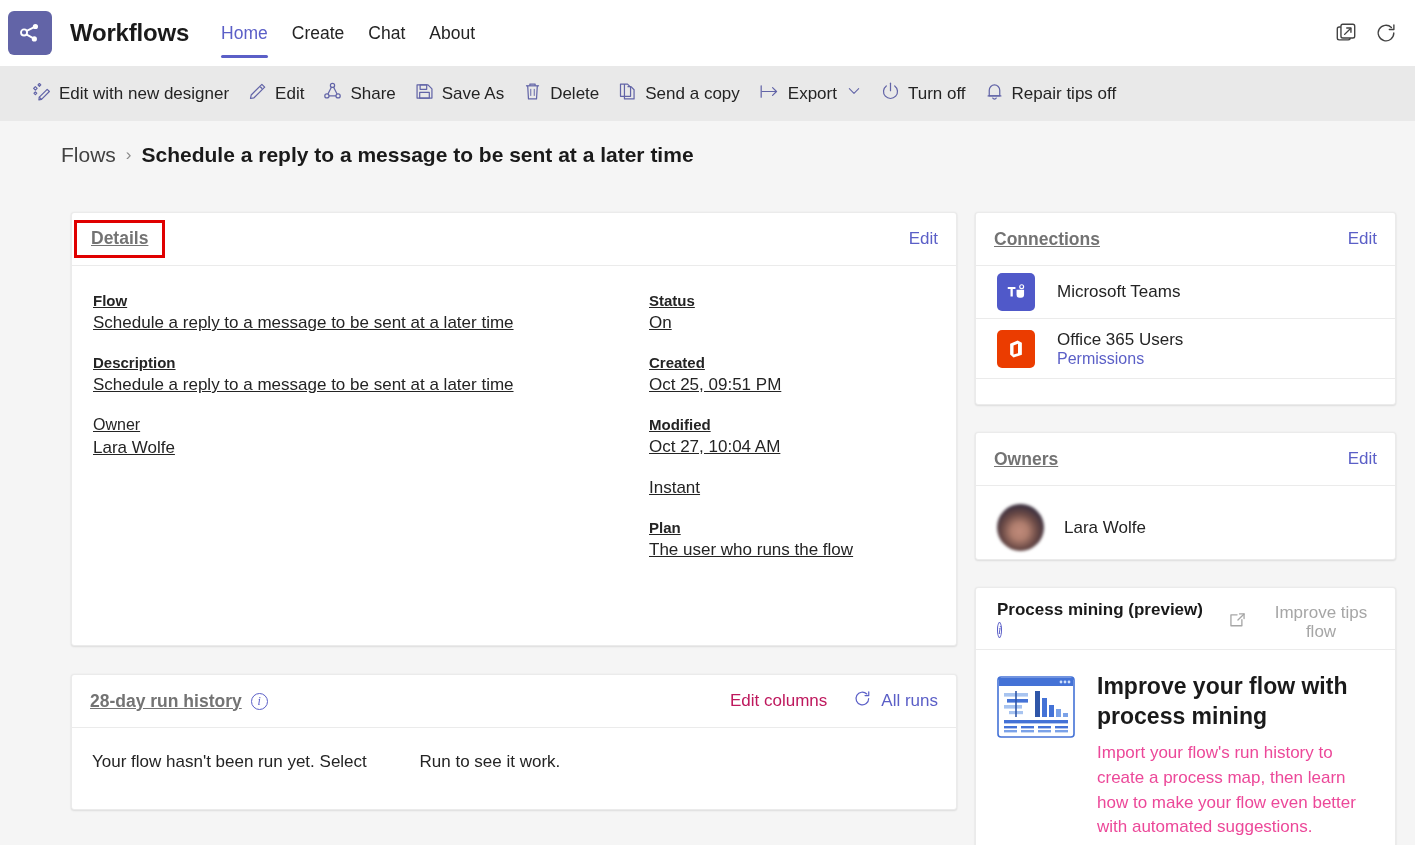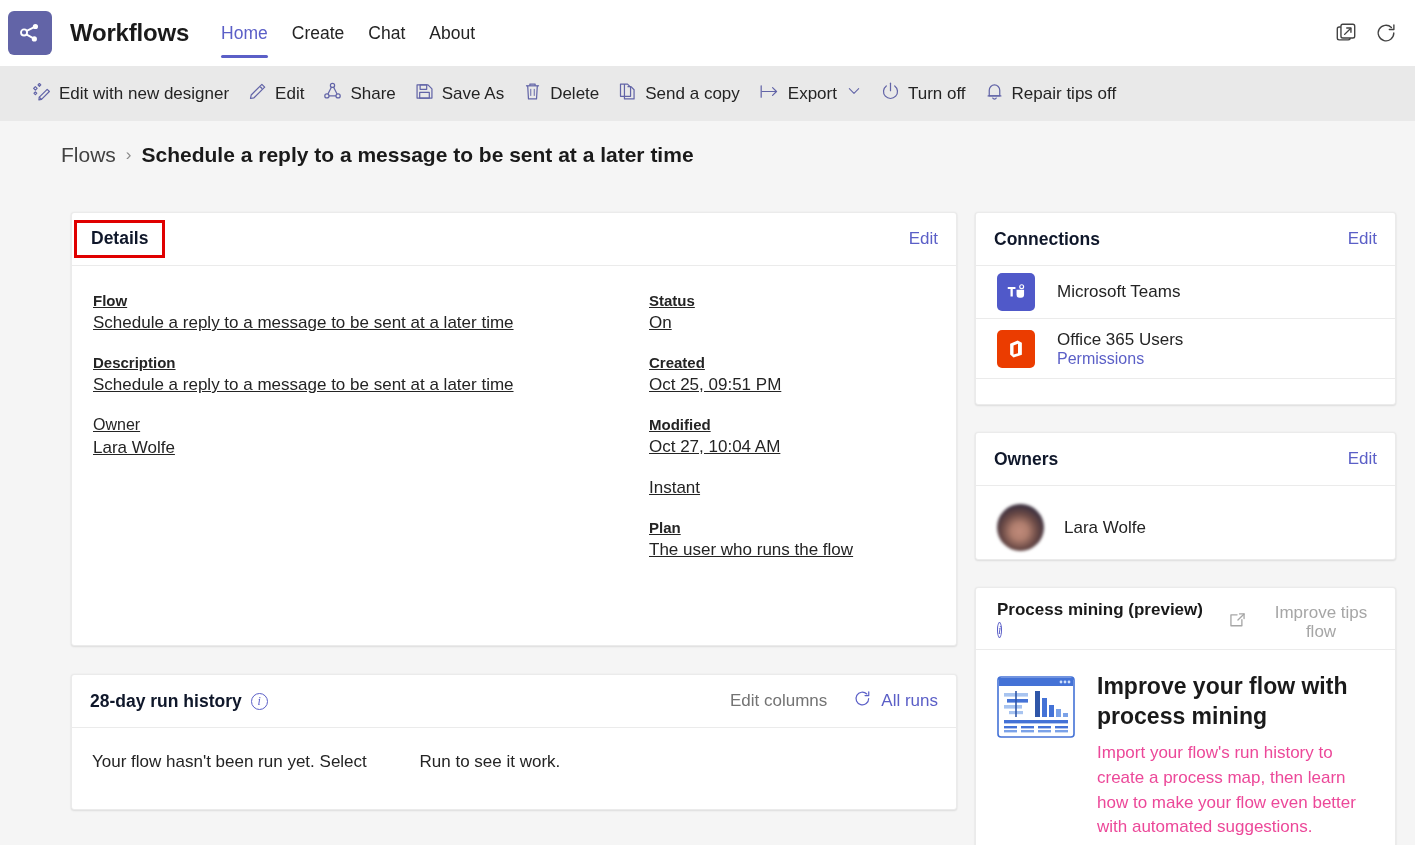--- a/index.html
+++ b/index.html
@@ -81,25 +81,25 @@
     border: 1px solid #ebebeb;
     border-radius: 3px;
     box-shadow: 0 1px 2px rgba(0,0,0,0.09), 0 0 2px rgba(0,0,0,0.05);
   }
   .card-head {
     display: flex; align-items: center; justify-content: space-between;
     border-bottom: 1px solid #ebebeb;
     padding: 0 18px;
     height: 53px;
   }
-  .card-title { font-size: 17.5px; font-weight: bold; color: #0f172a; }
+  .card-title { font-size: 17.5px; font-weight: bold; color: #737373; text-decoration: underline; }
   .card-link {
     font-size: 17px; color: #5b5fc7; cursor: pointer;
   }
-  .card-link.muted { color: #737373; }
+  .card-link.muted { color: #be185d; }
 
   
   .left-col { position: absolute; left: 0; top: 0; width: 886px; }
   .details-card { height: 434px; position: relative; }
   .details-head { position: relative; }
   .details-title-box {
     display: inline-block;
     border: 3px solid #e00000;
     padding: 5px 14px 6px 14px;
     margin-left: -16px;

